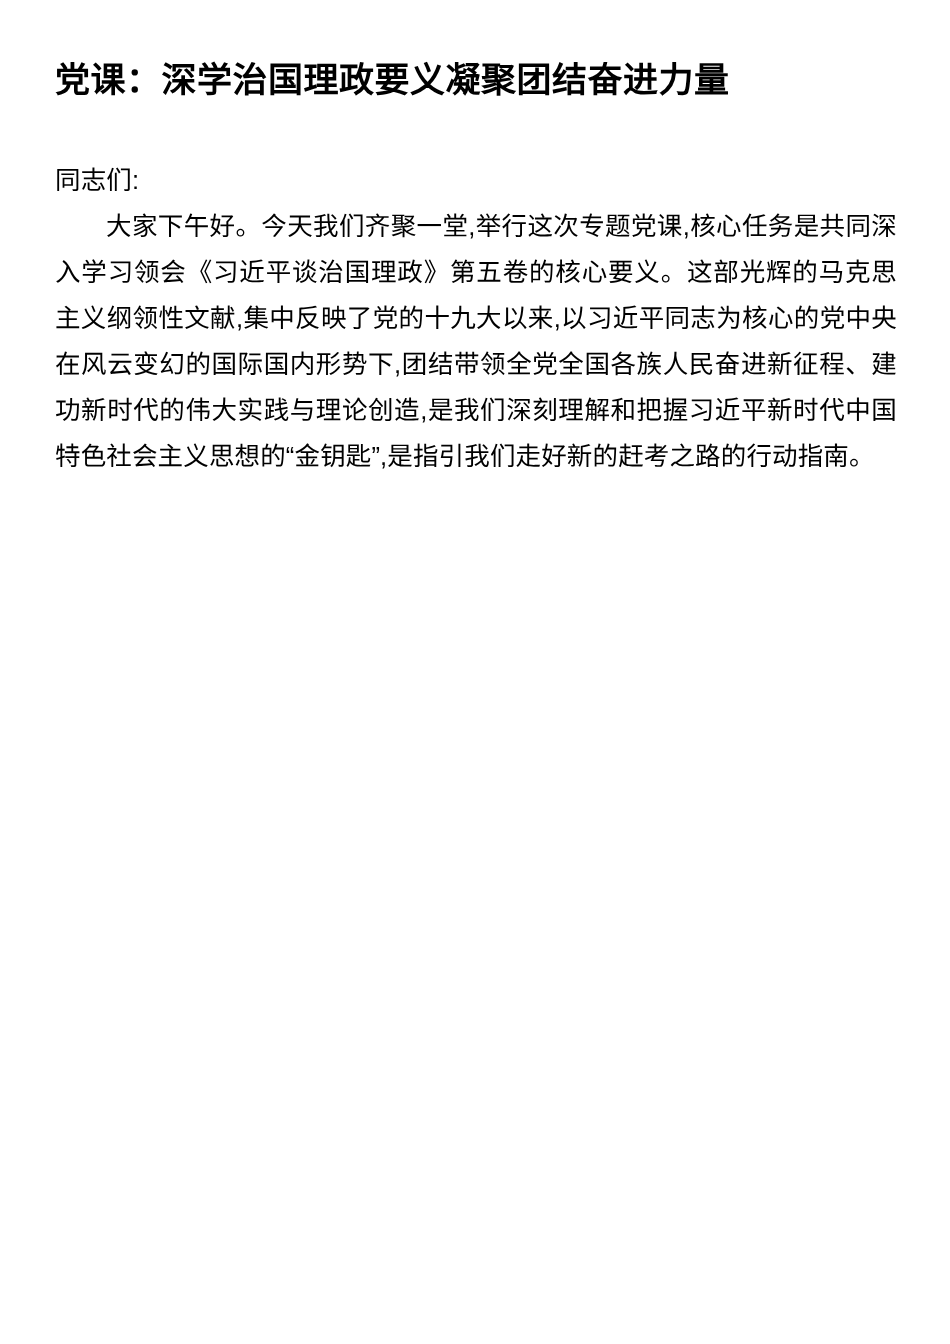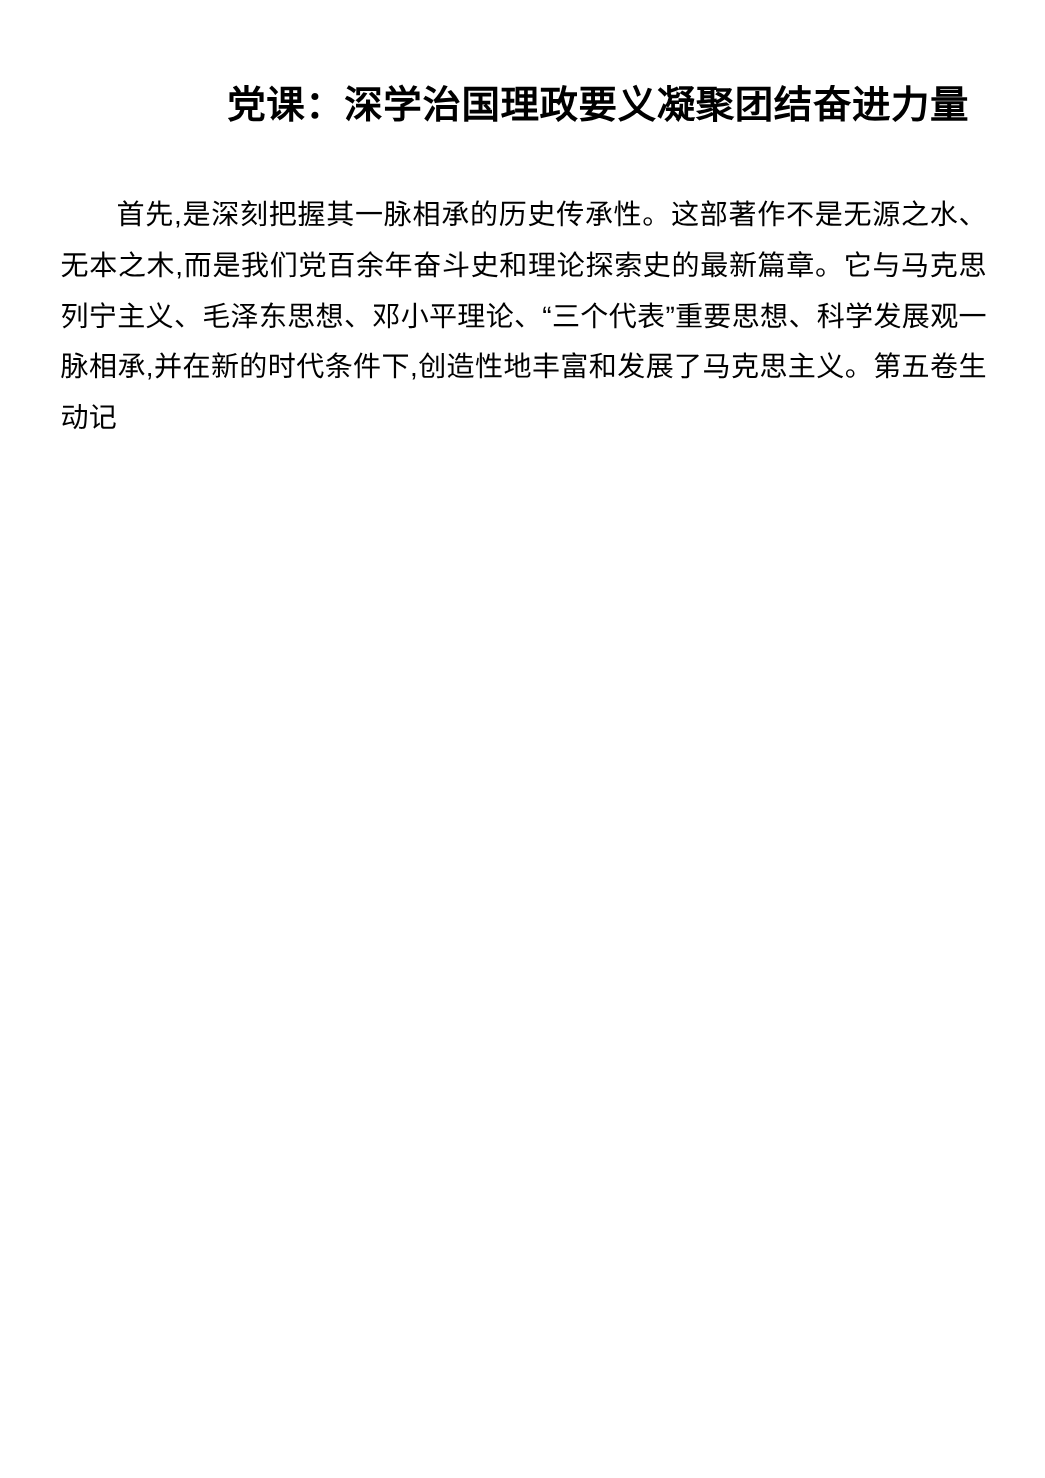--- a/index.html
+++ b/index.html
@@ -25,24 +25,24 @@
     position: absolute;
     left: 55px;
     top: 0;
     width: 842px;
   }
 
   
   .doc-title {
     font-size: 35px;
     font-weight: bold;
-    text-align: right;
+    text-align: left;
     line-height: 1.25;
     letter-spacing: 0.5px;
-    margin: 16px;
+    margin: 0;
     padding-top: 58px;
     padding-bottom: 0;
     white-space: nowrap;
   }
 
   
   .body-block {
     margin-top: 55px;
   }
 
@@ -80,22 +80,23 @@
 </head>
 <body>
 
 <div class="page">
   <div class="content">
 
     <h1 class="doc-title">党课：深学治国理政要义凝聚团结奋进力量</h1>
 
     <div class="body-block">
 
+      <p class="para salutation">同志们:</p>
+
+      <p class="para indent">大家下午好。今天我们齐聚一堂,举行这次专题党课,核心任务是共同深入学习领会《习近平谈治国理政》第五卷的核心要义。这部光辉的马克思主义纲领性文献,集中反映了党的十九大以来,以习近平同志为核心的党中央在风云变幻的国际国内形势下,团结带领全党全国各族人民奋进新征程、建功新时代的伟大实践与理论创造,是我们深刻理解和把握习近平新时代中国特色社会主义思想的“金钥匙”,是指引我们走好新的赶考之路的行动指南。</p>
 
 
 
 
-
-      <p class="para indent">首先,是深刻把握其一脉相承的历史传承性。这部著作不是无源之水、无本之木,而是我们党百余年奋斗史和理论探索史的最新篇章。它与马克思列宁主义、毛泽东思想、邓小平理论、“三个代表”重要思想、科学发展观一脉相承,并在新的时代条件下,创造性地丰富和发展了马克思主义。第五卷生动记</p>
 
     </div>
   </div>
 </div>
 
 </body></html>

